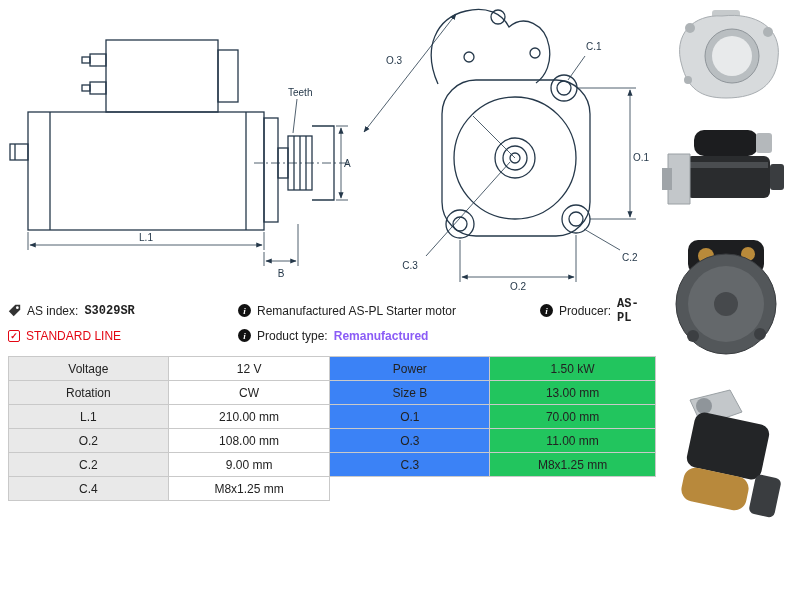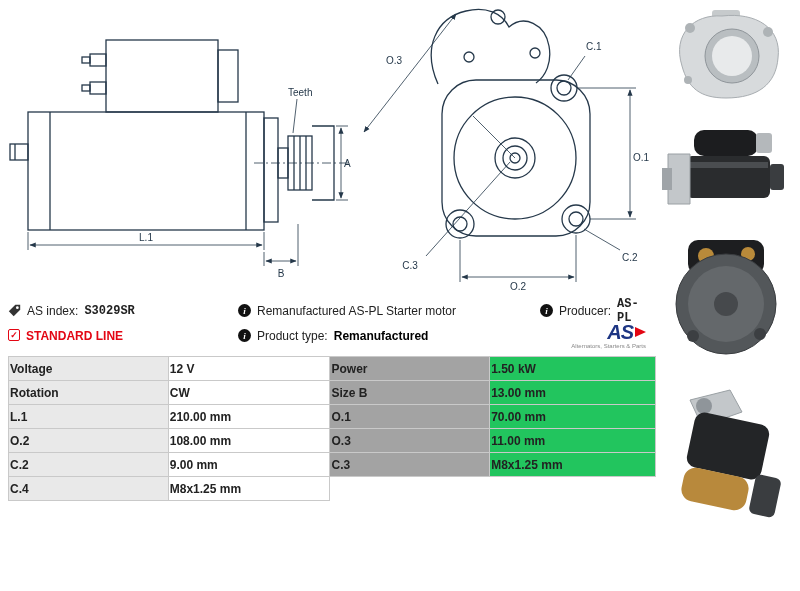--- a/index.html
+++ b/index.html
@@ -14,26 +14,26 @@
   .right-col { width:144px; display:flex; flex-direction:column; align-items:center; padding:6px 2px 4px; gap:8px; }
 
   
   .drawings { display:flex; height:294px; align-items:flex-start; }
   .drawings svg { display:block; }
   .dim-text { font-family:"Liberation Sans", sans-serif; }
 
   
   .info-bar { padding:4px 8px 4px 8px; }
   .info-row { display:flex; align-items:center; height:25px; font-size:12px; }
-  .cell-a { width:230px; display:flex; gap:6px; }
+  .cell-a { width:230px; display:flex; align-items:center; gap:6px; }
   .cell-b { width:302px; display:flex; align-items:center; gap:6px; }
   .cell-c { flex:1; display:flex; align-items:center; gap:6px; }
   .bold { font-weight:bold;font-family:Liberation Mono, monospace; }
-  .red-text { color:#e30613; font-weight:bold; }
-  .green-text { color:#000000; font-weight:bold; }
+  .red-text { color:#e30613; font-weight:normal; }
+  .green-text { color:#8b5cf6; font-weight:bold; }
   .info-icon {
     width:13px; height:13px; border-radius:50%; background:#111; color:#fff;
     font-size:9px; font-weight:bold; font-style:italic;
     font-family:"Liberation Serif", serif;
     display:inline-flex; align-items:center; justify-content:center; flex:0 0 auto;
   }
   .check-icon {
     width:12px; height:12px; border:1.5px solid #e30613; border-radius:2px;
     color:#e30613; font-size:9px; font-weight:bold;
     display:inline-flex; align-items:center; justify-content:center; flex:0 0 auto;
@@ -48,26 +48,26 @@
     width:0; height:0; display:inline-block;
     border-left:11px solid #e30613;
     border-top:5px solid transparent;
     border-bottom:5px solid transparent;
   }
   .logo-sub { font-size:6px; color:#888; margin-top:2px; white-space:nowrap; }
 
   
   table.spec { border-collapse:collapse; margin:4px 0 0 8px; font-size:12px; color:#222; }
   .spec td {
-    border:1px solid #c9c9c9; text-align:left;
-    padding:3px 1px; height:24px; vertical-align:middle;font-weight:bold;
+    border:1px solid #c9c9c9; text-align:center;
+    padding:3px 1px; height:24px; vertical-align:middle;
   }
   .spec td.lab  { background:#e9e9e9; width:158px; }
   .spec td.val1 { background:#fff; width:160px;margin-left:40px; }
-  .spec td.lab2 { background:#a3a3a3; width:158px; }
+  .spec td.lab2 { background:#3b82f6; width:158px; }
   .spec td.val2 { background:#22c55e; width:164px; }
   .spec td.empty { border:none; background:#fff; }
 
   
   .photo { background:#fff; }
 </style>
 </head>
 <body>
 
 <div class="page">
@@ -192,29 +192,20 @@
       <div class="info-row">
         <div class="cell-a">
           <span class="check-icon">✓</span>
           <span class="red-text">STANDARD LINE</span>
         </div>
         <div class="cell-b">
           <span class="info-icon">i</span>
           <span>Product type:</span>
           <span class="green-text">Remanufactured</span>
         </div>
-        <div class="cell-c">
-          <div class="logo">
-            <div class="logo-top">
-              <span class="logo-as">AS</span>
-              <span class="logo-flag"></span>
-            </div>
-            <div class="logo-sub">Alternators, Starters &amp; Parts</div>
-          </div>
-        </div>
       </div>
     </div>
 
     <table class="spec">
       <tbody>
         <tr>
           <td class="lab">Voltage</td>
           <td class="val1">12 V</td>
           <td class="lab2">Power</td>
           <td class="val2">1.50 kW</td>

